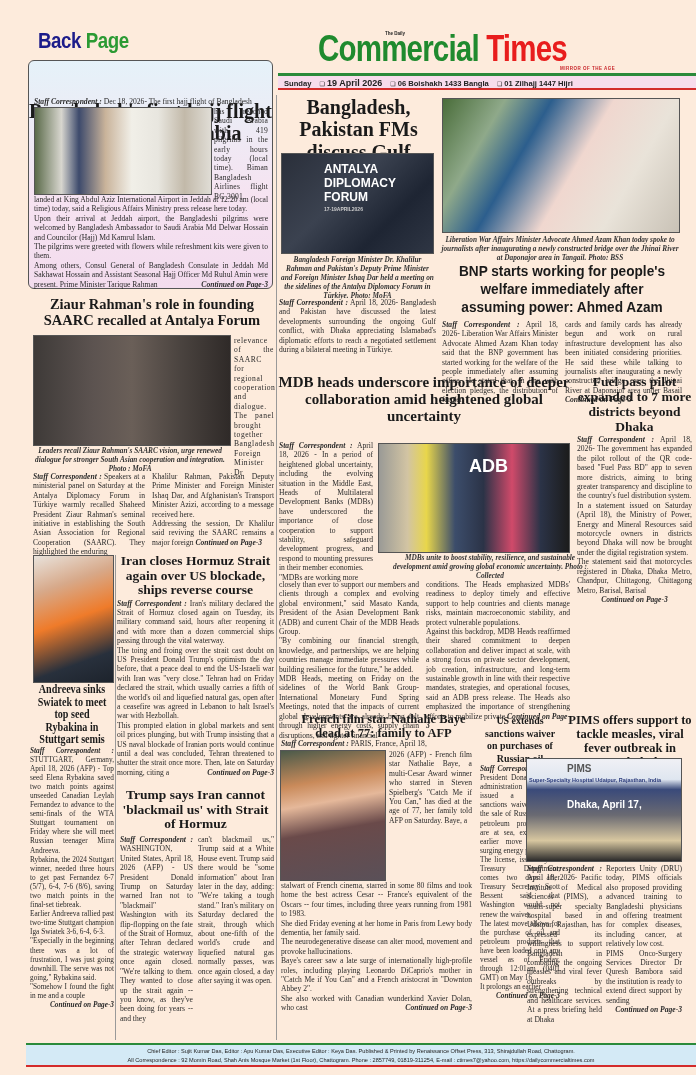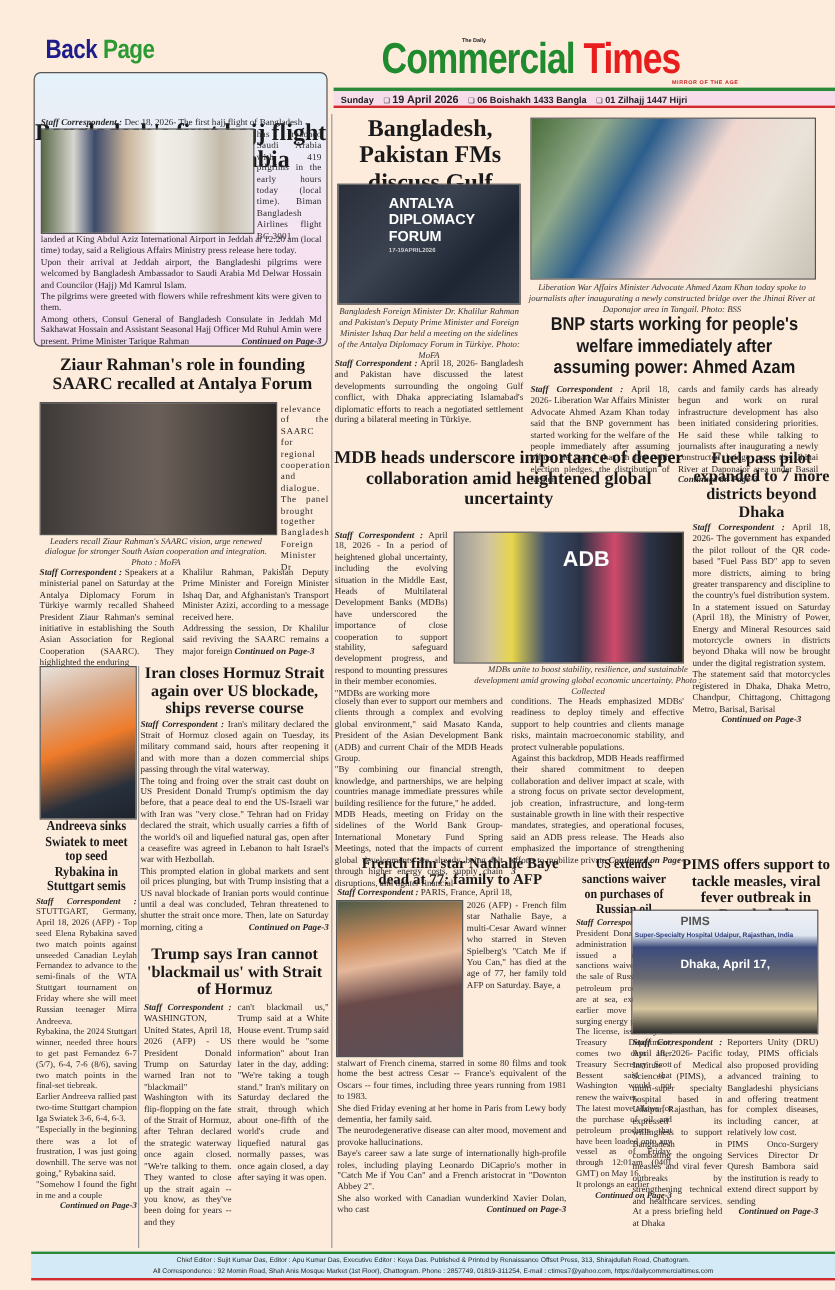--- a/index.html
+++ b/index.html
@@ -5,21 +5,21 @@
   html, body { margin:0; padding:0; }
   body { width:696px; height:1075px; background:#fdebdc; position:relative; overflow:hidden;
          font-family:"DejaVu Serif", serif; color:#222; }
   .abs { position:absolute; }
   .sans { font-family:"Liberation Sans", sans-serif; }
   .body-text { font-family:"Liberation Serif", serif; font-size:7.6px; line-height:9.4px; text-align:justify; color:#2a2a2a; }
   .body-text p { margin:0; }
   .byline { font-style:italic; font-weight:bold; }
   .cont { font-style:italic; font-weight:bold; float:right; }
   .headline { font-family:"Liberation Serif", serif; font-weight:bold; text-align:center; color:#1a1a1a; line-height:1.12; }
-  .caption { font-family:"Liberation Serif", serif; font-style:italic; font-weight:normal; font-size:7.3px; line-height:9px; text-align:center; color:#333; }
+  .caption { font-family:"Liberation Serif", serif; font-style:italic; font-weight:bold; font-size:7.3px; line-height:9px; text-align:center; color:#333; }
   .photo { position:absolute; border:1px solid #555; overflow:hidden; }
   
   .back-page { left:38px; top:28px; font-family:"Liberation Sans", sans-serif; font-weight:bold; font-size:22px; letter-spacing:-0.5px; transform:scaleX(0.85); transform-origin:left; }
   .back-page .b { color:#1c1c8a; }
   .back-page .p { color:#2b9a33; }
   .logo { left:318px; top:28px; font-family:"Liberation Sans", sans-serif; font-weight:bold; font-size:36px; letter-spacing:-1px; transform:scaleX(0.82); transform-origin:left; white-space:nowrap; }
   .logo .c { color:#1f8a2e; }
   .logo .t { color:#e81d1d; }
   .the-daily { left:385px; top:31px; font-family:"Liberation Sans", sans-serif; font-size:4.5px; font-weight:bold; color:#222; }
   .tagline { left:560px; top:66px; font-family:"Liberation Sans", sans-serif; font-size:4.5px; font-weight:bold; color:#c8262b; letter-spacing:0.5px; }

